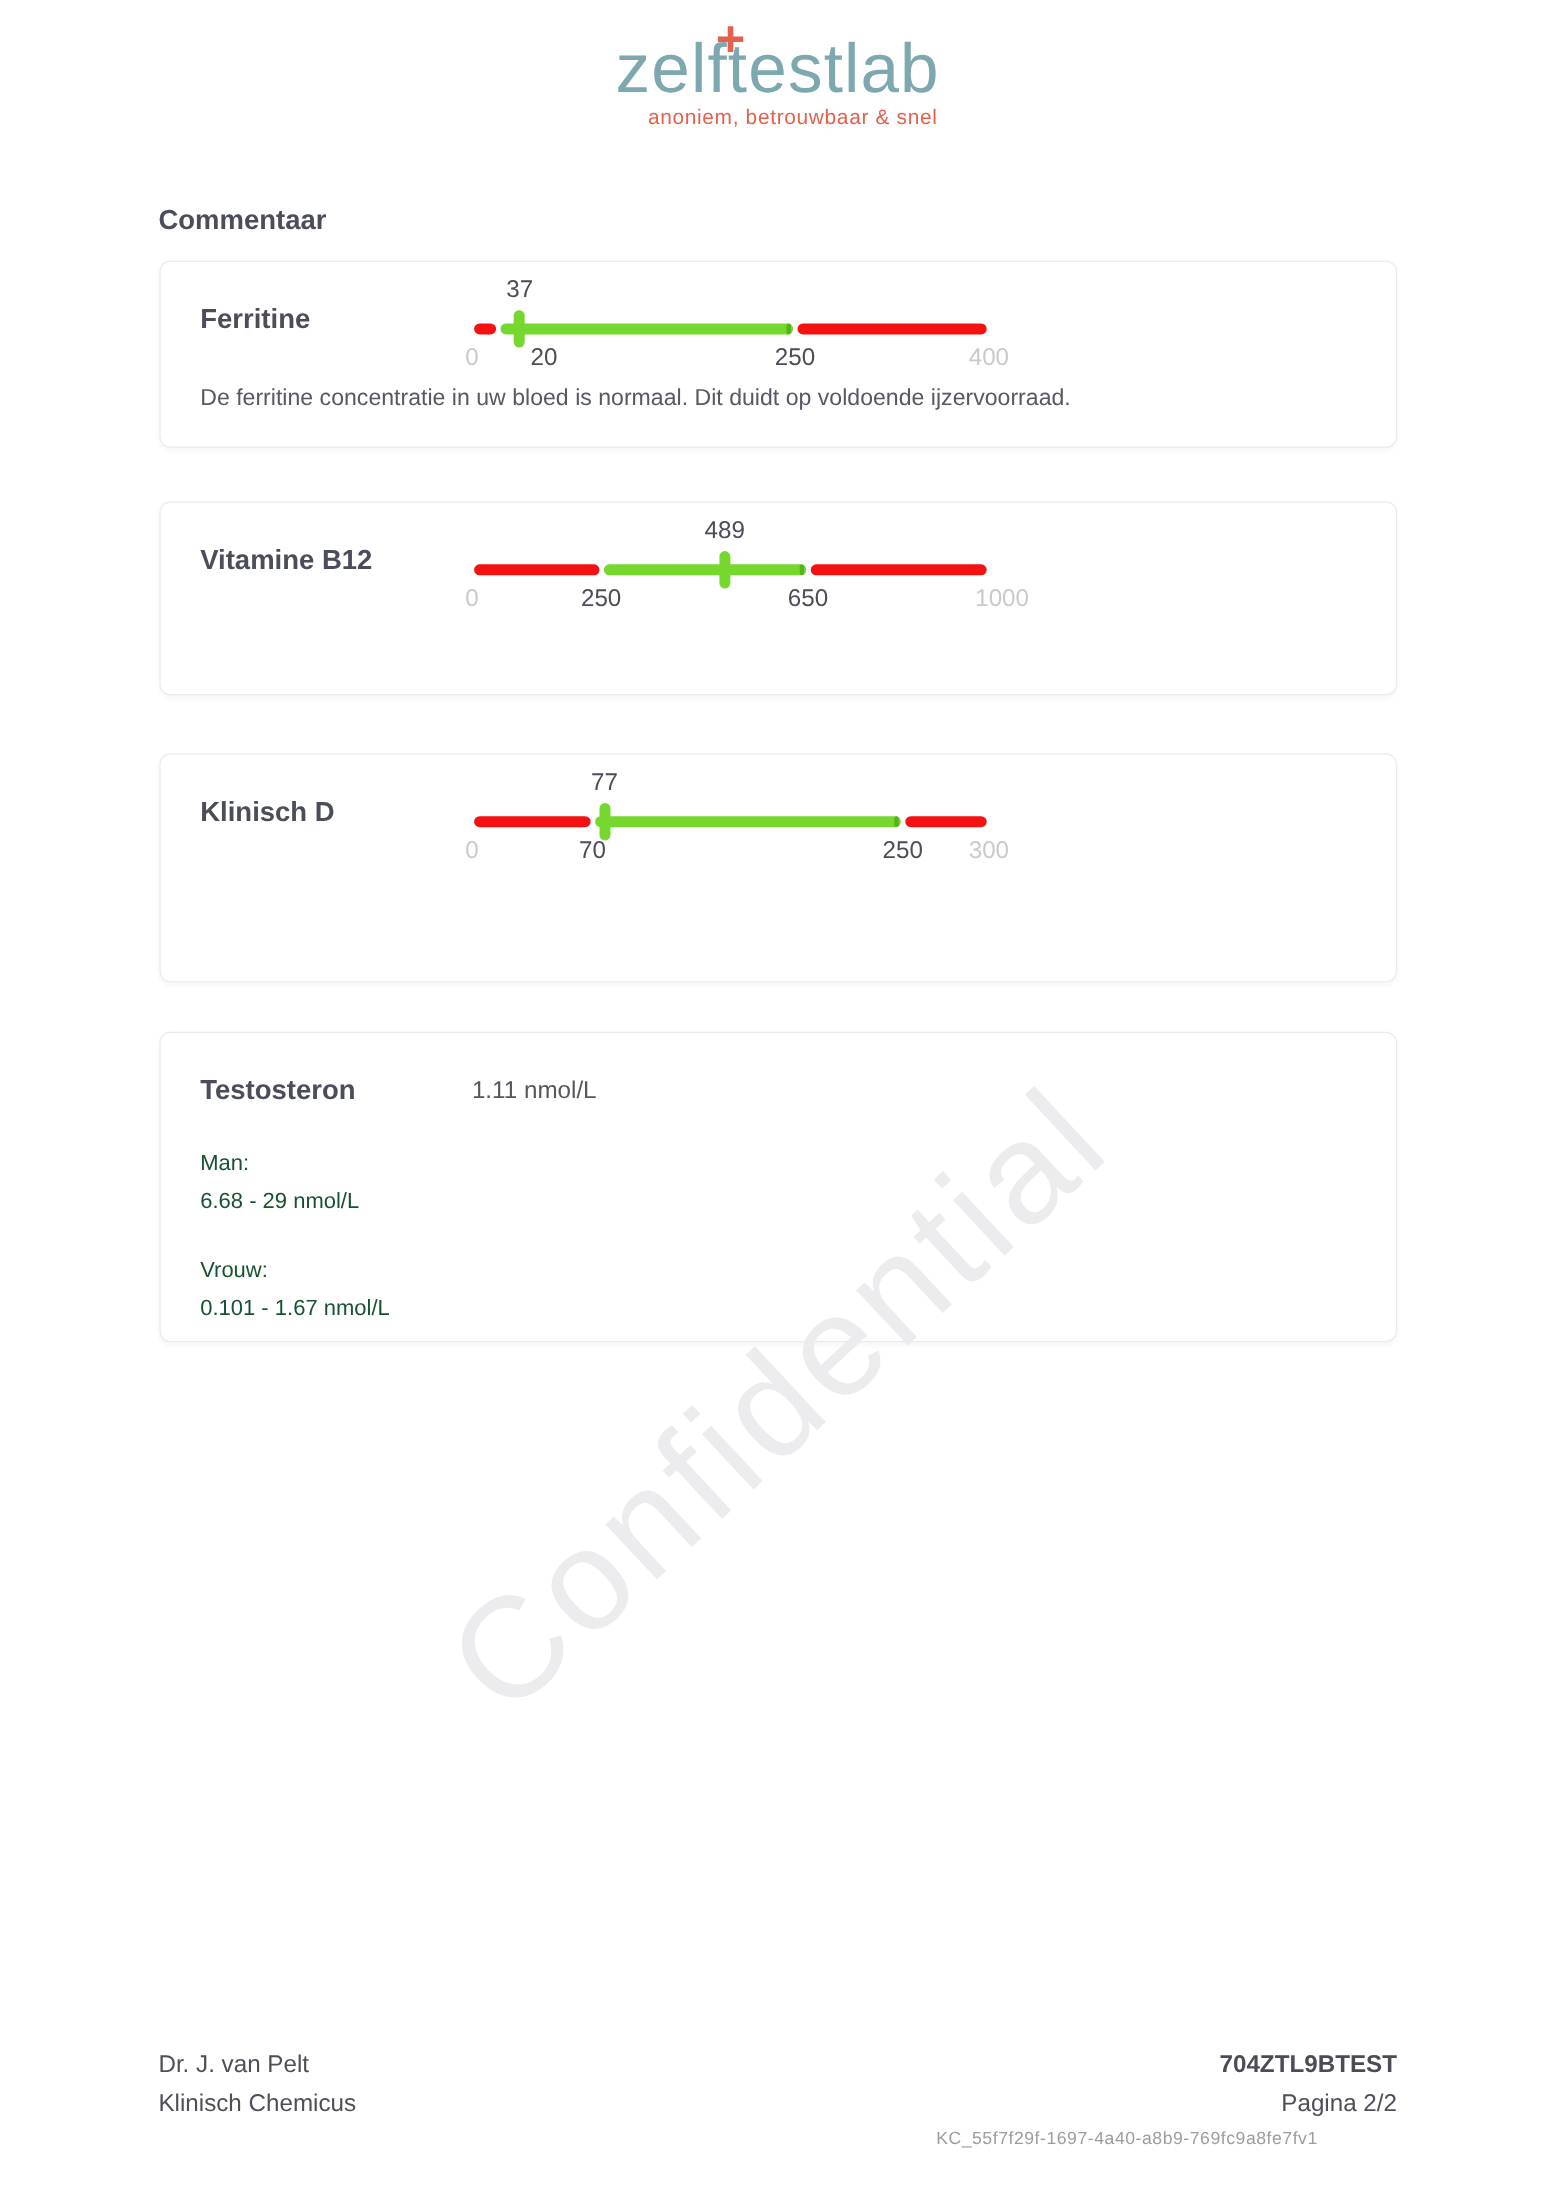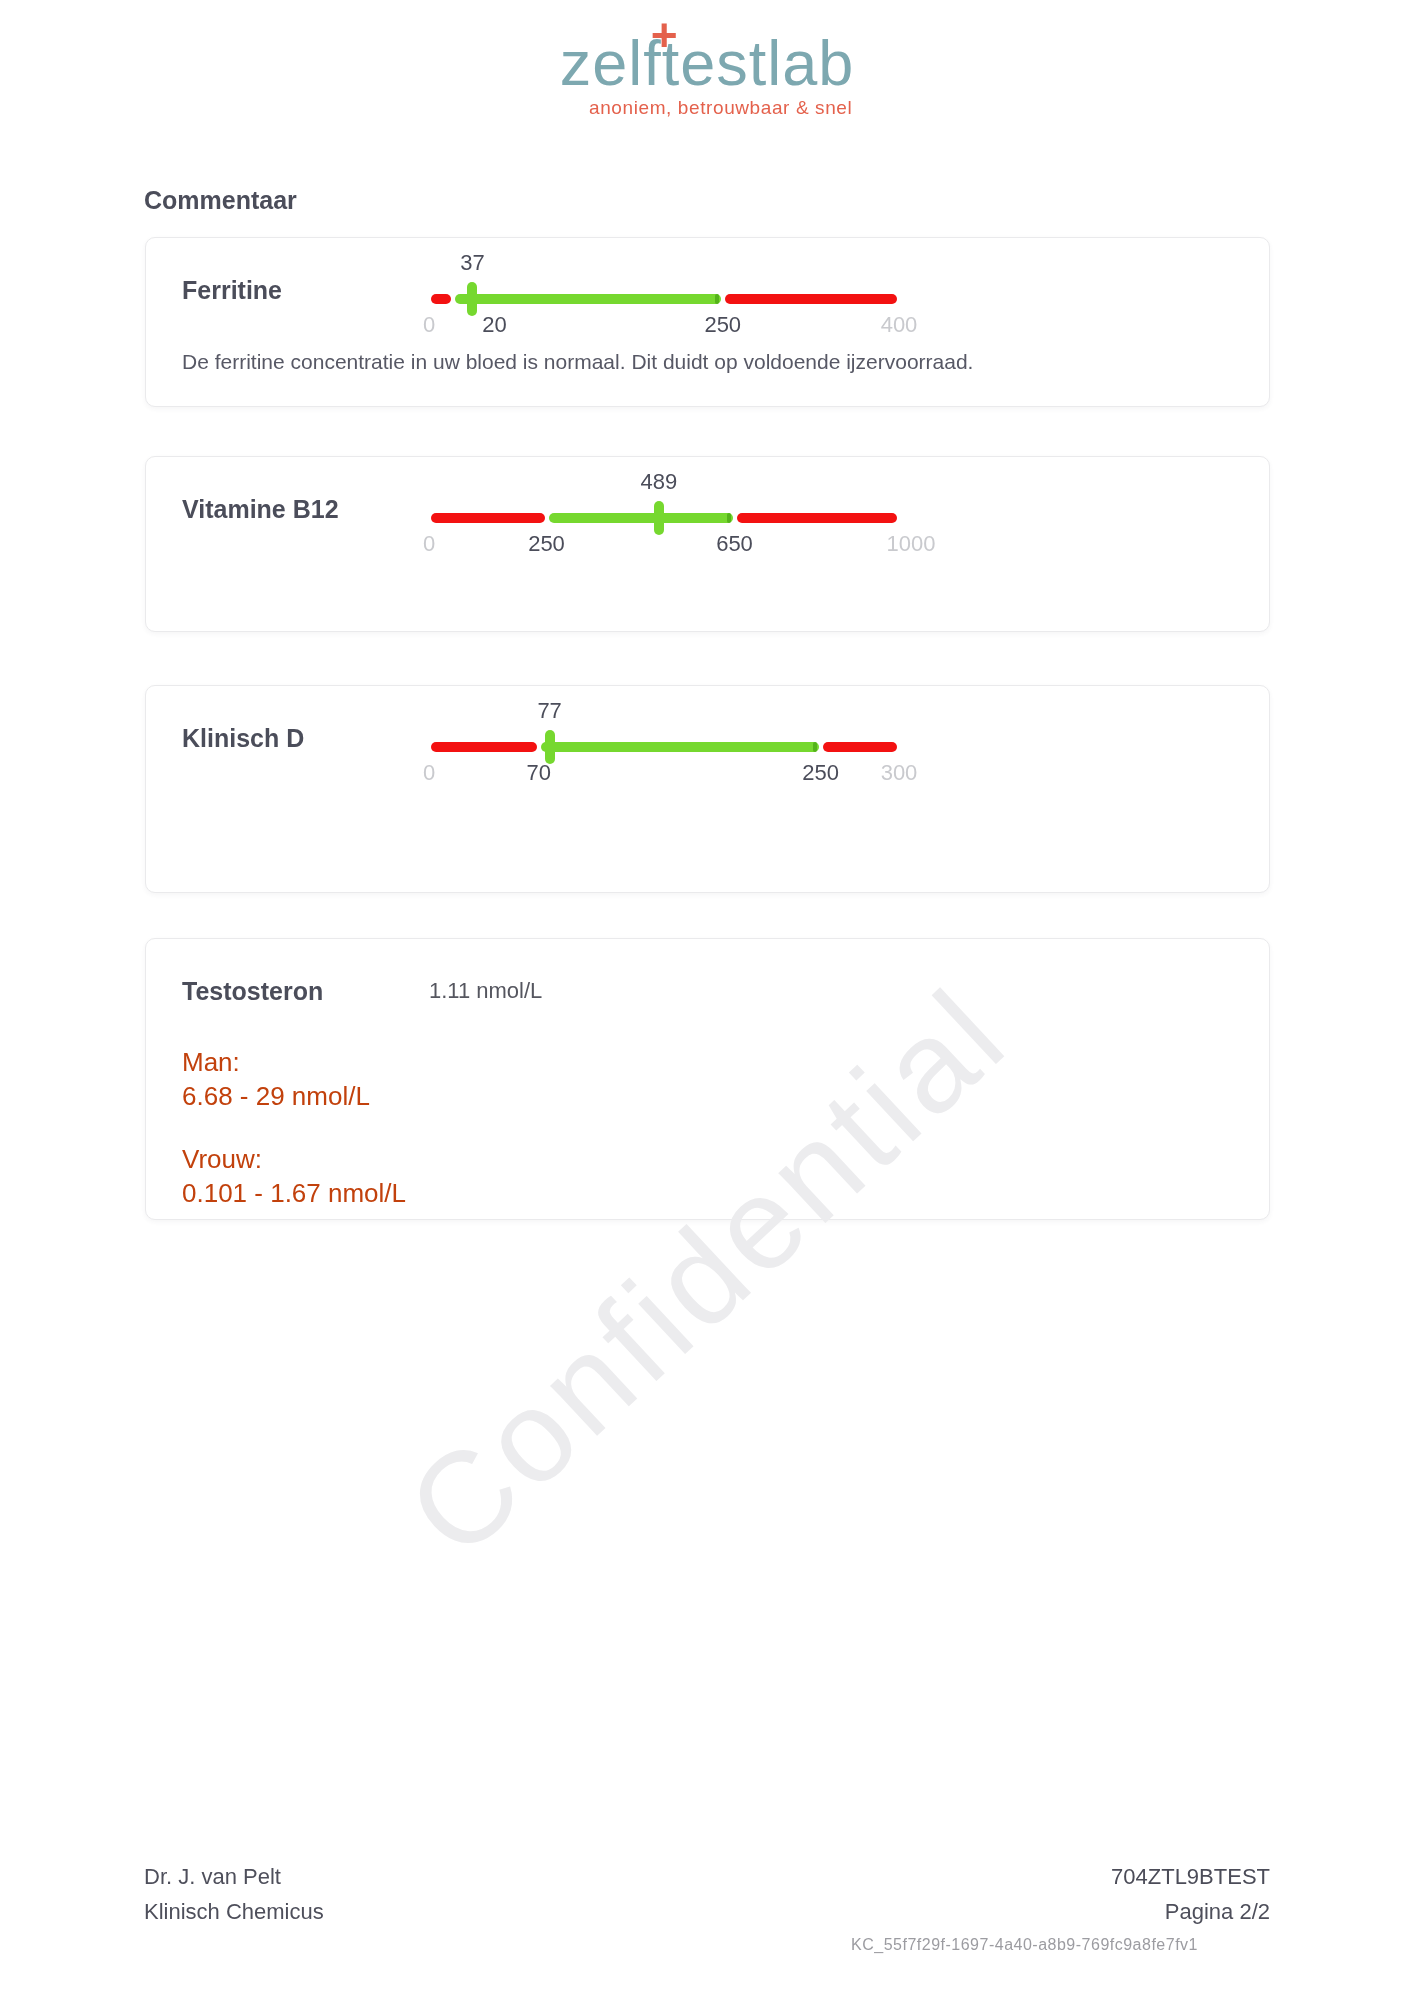--- a/index.html
+++ b/index.html
@@ -29,28 +29,28 @@
   .bar-track { position:absolute; top:44px; left:0; width:470px; height:10px; }
   .seg { position:absolute; top:0; height:10px; border-radius:6px; }
   .endtick { position:absolute; top:0; width:4px; height:10px; border-radius:2px; }
   .marker { position:absolute; top:-12px; width:10px; height:34px; border-radius:5px; }
   .bar-ticks { position:absolute; top:62px; left:0; width:470px; height:26px; }
   .ticklab { position:absolute; top:0; transform:translateX(-50%); font-size:22px; color:#4b4d5a; white-space:nowrap; }
   .ticklab.muted { color:#c9cace; }
 
   
   .tst-value { position:absolute; left:283px; top:39px; font-size:22px; color:#55565f; }
-  .tst-line { position:absolute; left:36px; font-size:26px; color:#c2410c; }
+  .tst-line { position:absolute; left:36px; font-size:20px; color:#14532d; }
 
   
   .watermark { position:absolute; left:707px; top:1272px; transform:translate(-50%,-50%) rotate(-43deg); font-size:130px; letter-spacing:6px; color:#ececee; white-space:nowrap; pointer-events:none; z-index:6; }
 
   
   .foot { position:absolute; font-size:22px; color:#4e4f5b; white-space:nowrap; }
-  .foot.bold { font-weight:400; color:#4b4c58; }
+  .foot.bold { font-weight:700; color:#4b4c58; }
   .foot.small { font-size:16px; color:#9c9ca1; letter-spacing:0.5px; }
   .right { text-align:right; }
 </style>
 </head>
 <body>
 
 <div class="page">
 
   <div class="logo-block">
     <div class="logo-wrap">

